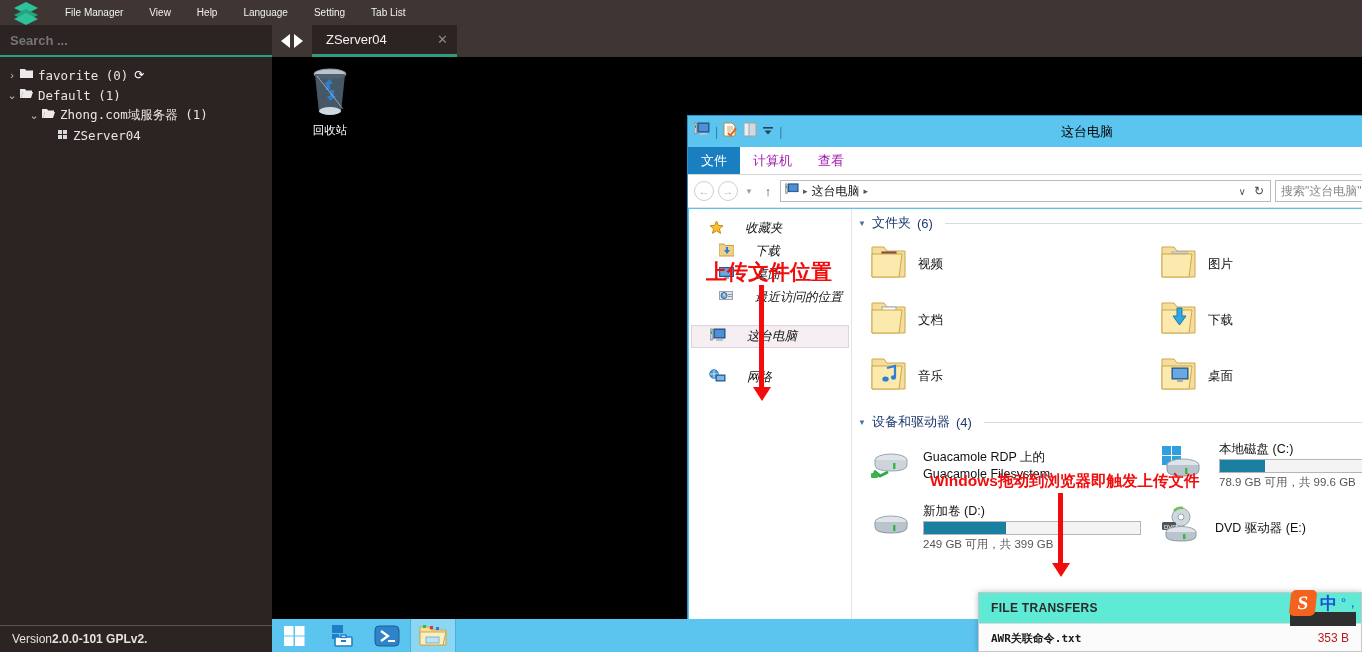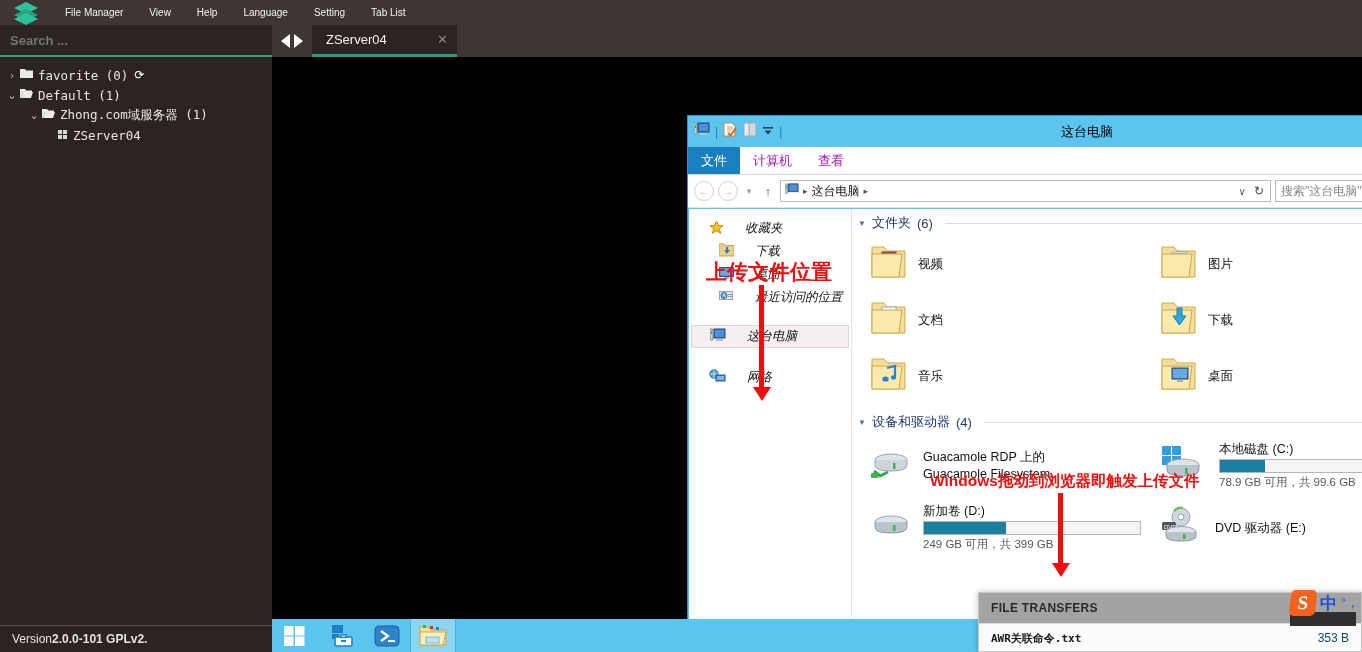--- a/index.html
+++ b/index.html
@@ -198,28 +198,28 @@
   .tb-btn.active { background: #8ad6f3; border-left: 1px solid #46b1dd; border-right: 1px solid #46b1dd; }
 
   
   .ft-panel {
     position: absolute; left: 978px; top: 592px; width: 384px; height: 60px;
     background: #fbfbfb; border: 1px solid #c6c6c6; box-shadow: 0 0 6px rgba(0,0,0,.25);
   }
   .ft-head {
     height: 31px; display: flex; align-items: center; padding-left: 12px;
     font-size: 12px; font-weight: bold; color: #2a2a2a; letter-spacing: .3px;
-    border-bottom: 1px solid #dcdcdc; background: #a3a3a3;
+    border-bottom: 1px solid #dcdcdc; background: #5eead4;
   }
   .ft-row {
     height: 28px; display: flex; align-items: center; justify-content: space-between;
     padding: 0 12px; font-size: 12px; color: #1a1a1a;
   }
   .ft-name { font-family: "DejaVu Sans Mono", monospace; font-weight: bold; font-size: 11px; }
-  .ft-size { font-size: 12px; color: #0c4a6e; }
+  .ft-size { font-size: 12px; color: #b91c1c; }
 
   .watermark {
     position: absolute; left: 1088px; top: 620px;
     font-size: 17px; color: #d8d8d8; white-space: nowrap; letter-spacing: .4px;
   }
 
   
   .ime {
     position: absolute; left: 1288px; top: 586px; width: 74px; height: 34px;
     display: flex; align-items: center; gap: 4px; padding-left: 2px;
@@ -321,20 +321,32 @@
       </svg>
     </div>
     <div class="tab">
       <span class="tab-label">ZServer04</span>
       <span class="tab-close">✕</span>
     </div>
   </div>
 
   <div class="desktop">
 
+    <div class="recycle">
+      <svg width="46" height="50" viewBox="0 0 46 50">
+        <ellipse cx="23" cy="7" rx="16" ry="5" fill="#b9c4cc" stroke="#8d99a3"></ellipse>
+        <path d="M8 7 L12 45 Q23 50 34 45 L38 7 Z" fill="#3a4a57" opacity=".88"></path>
+        <path d="M8 7 L12 45 Q23 50 34 45 L38 7 Z" fill="#55697a" opacity=".55"></path>
+        <ellipse cx="23" cy="44" rx="11" ry="4" fill="#cfd8de"></ellipse>
+        <path d="M18 16 l5-4 3 5 -3 0 0 6 -4 0 0-6 -3 0z" fill="#2f7fd1" opacity=".9"></path>
+        <path d="M28 30 l-5 4 -3-5 3 0 0-6 4 0 0 6 3 0z" fill="#2f7fd1" opacity=".9"></path>
+        <path d="M10 9 L36 42" stroke="#e8edf1" stroke-width="1" opacity=".5" fill="none"></path>
+      </svg>
+      <div class="lbl">回收站</div>
+    </div>
 
     <div class="explorer">
 
       <div class="ex-title">
         <div class="ex-qa">
           <span>
             <svg width="16" height="15" viewBox="0 0 16 15">
               <rect x="0" y="1" width="3" height="11" rx="1" fill="#c9d2d8" stroke="#7a868f"></rect>
               <rect x="1" y="3" width="1" height="3" fill="#2ba84a"></rect>
               <rect x="4" y="1" width="11" height="9" fill="#2f6fb5" stroke="#254f82"></rect>

